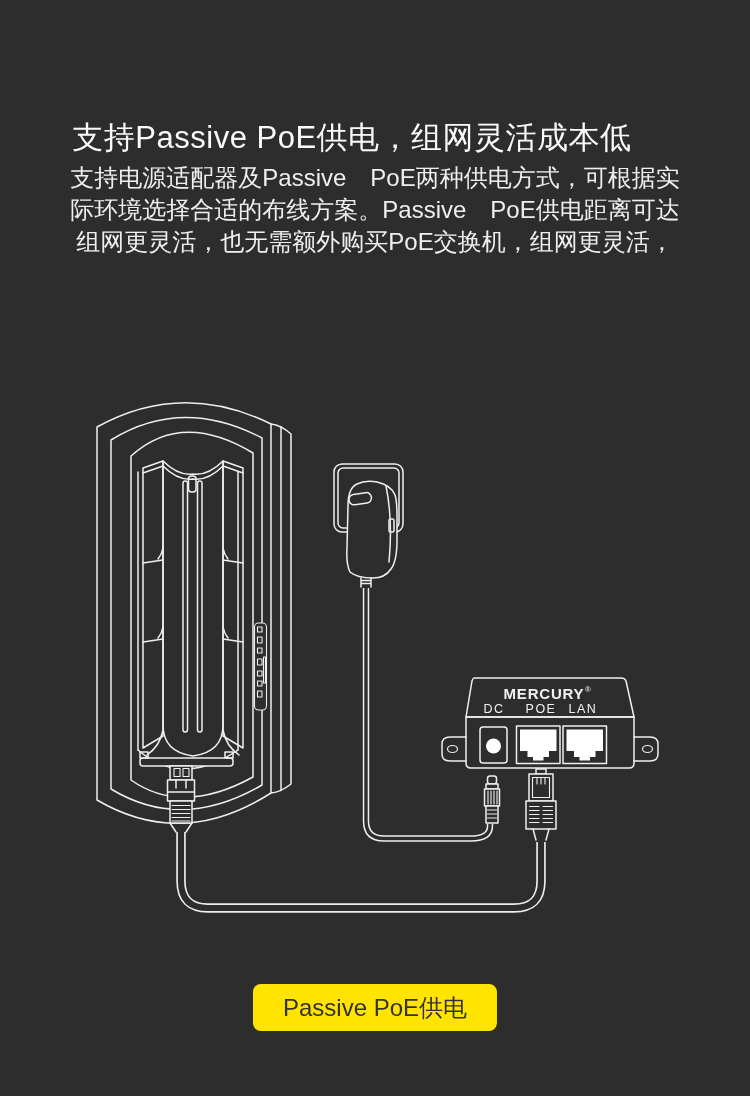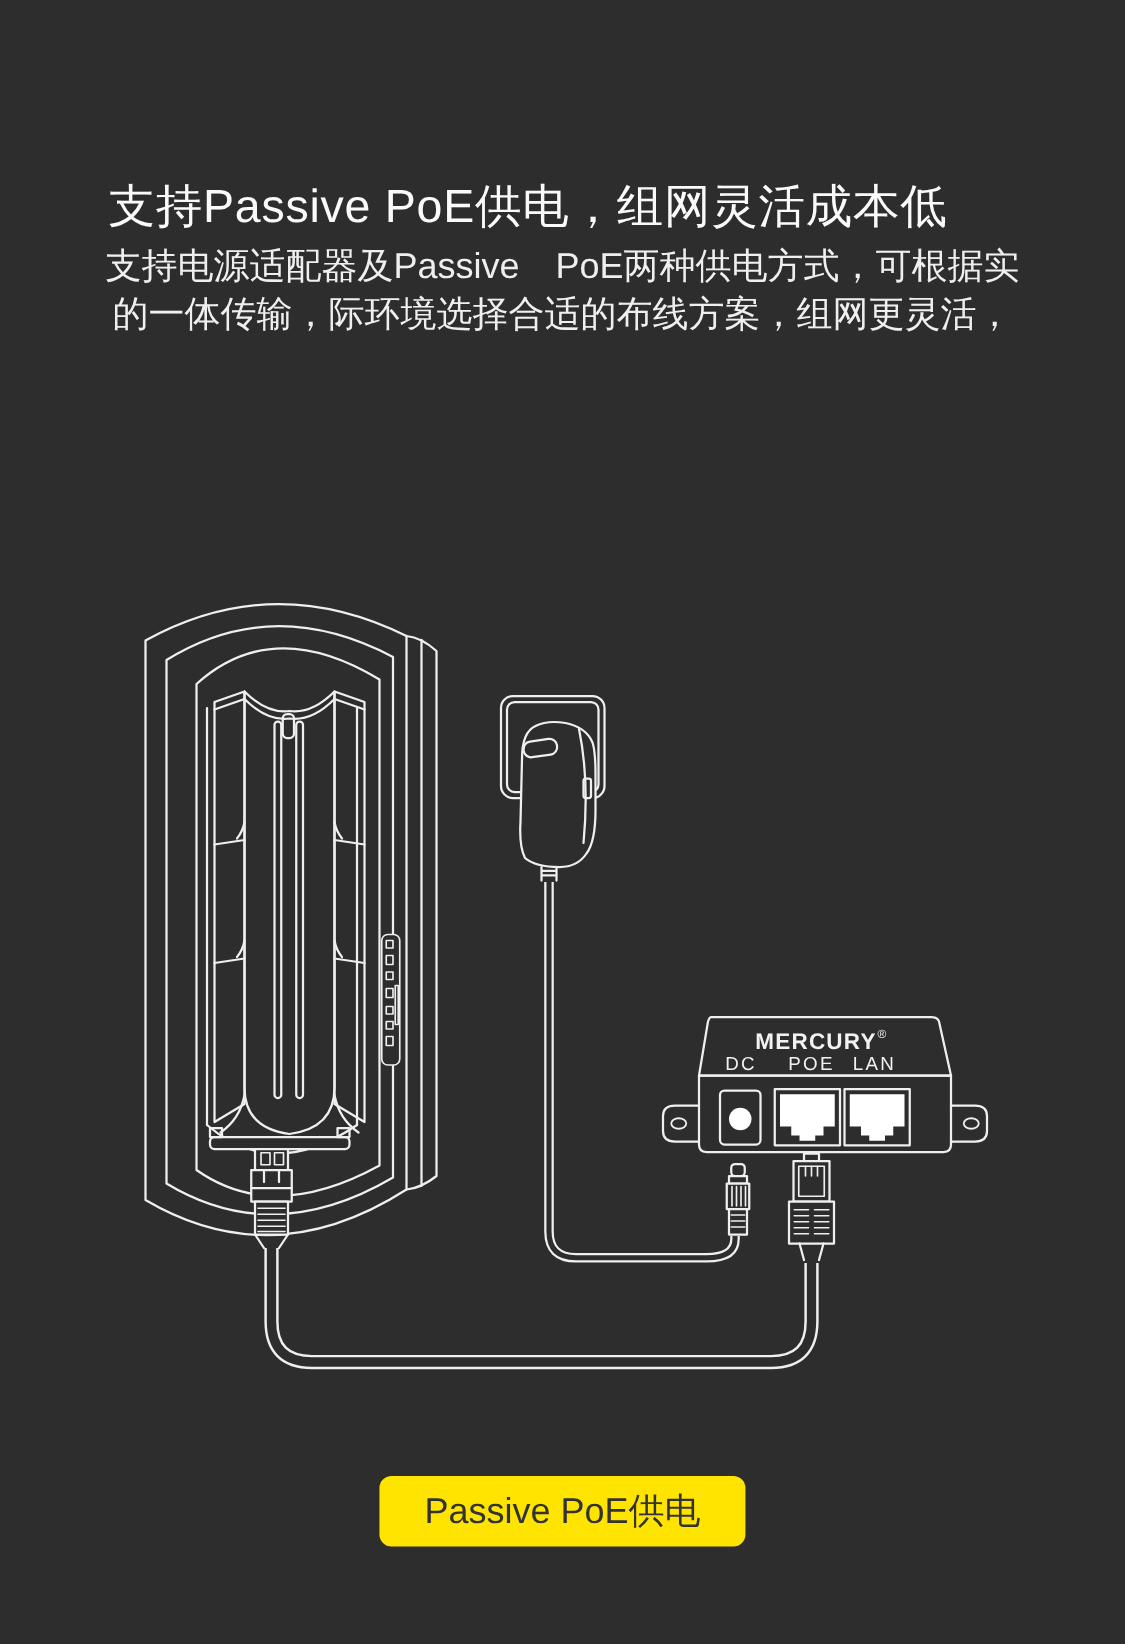--- a/index.html
+++ b/index.html
@@ -44,21 +44,22 @@
 </style>
 </head>
 <body>
 
 <div class="page">
 
   <h1 class="title">支持Passive PoE供电，组网灵活成本低</h1>
 
   <div class="desc">
     <div>支持电源适配器及Passive　PoE两种供电方式，可根据实</div>
-    <div>的一体传输，际环境选择合适的布线方案，组网更灵活，</div>
+    <div>际环境选择合适的布线方案。Passive　PoE供电距离可达</div>
+    <div>组网更灵活，也无需额外购买PoE交换机，组网更灵活，</div>
   </div>
 
   <svg class="diagram" width="750" height="580" viewBox="0 0 750 580" fill="none" stroke="#efefef" stroke-width="1.5" stroke-linejoin="round" stroke-linecap="round">
 
     <defs>
       <path id="rjsil" d="M520,349.5 H556.5 V371 H549 V377 H543.5 V380.5 H533 V377 H527.5 V371 H520 Z"></path>
     </defs>
 
     <g>
 

